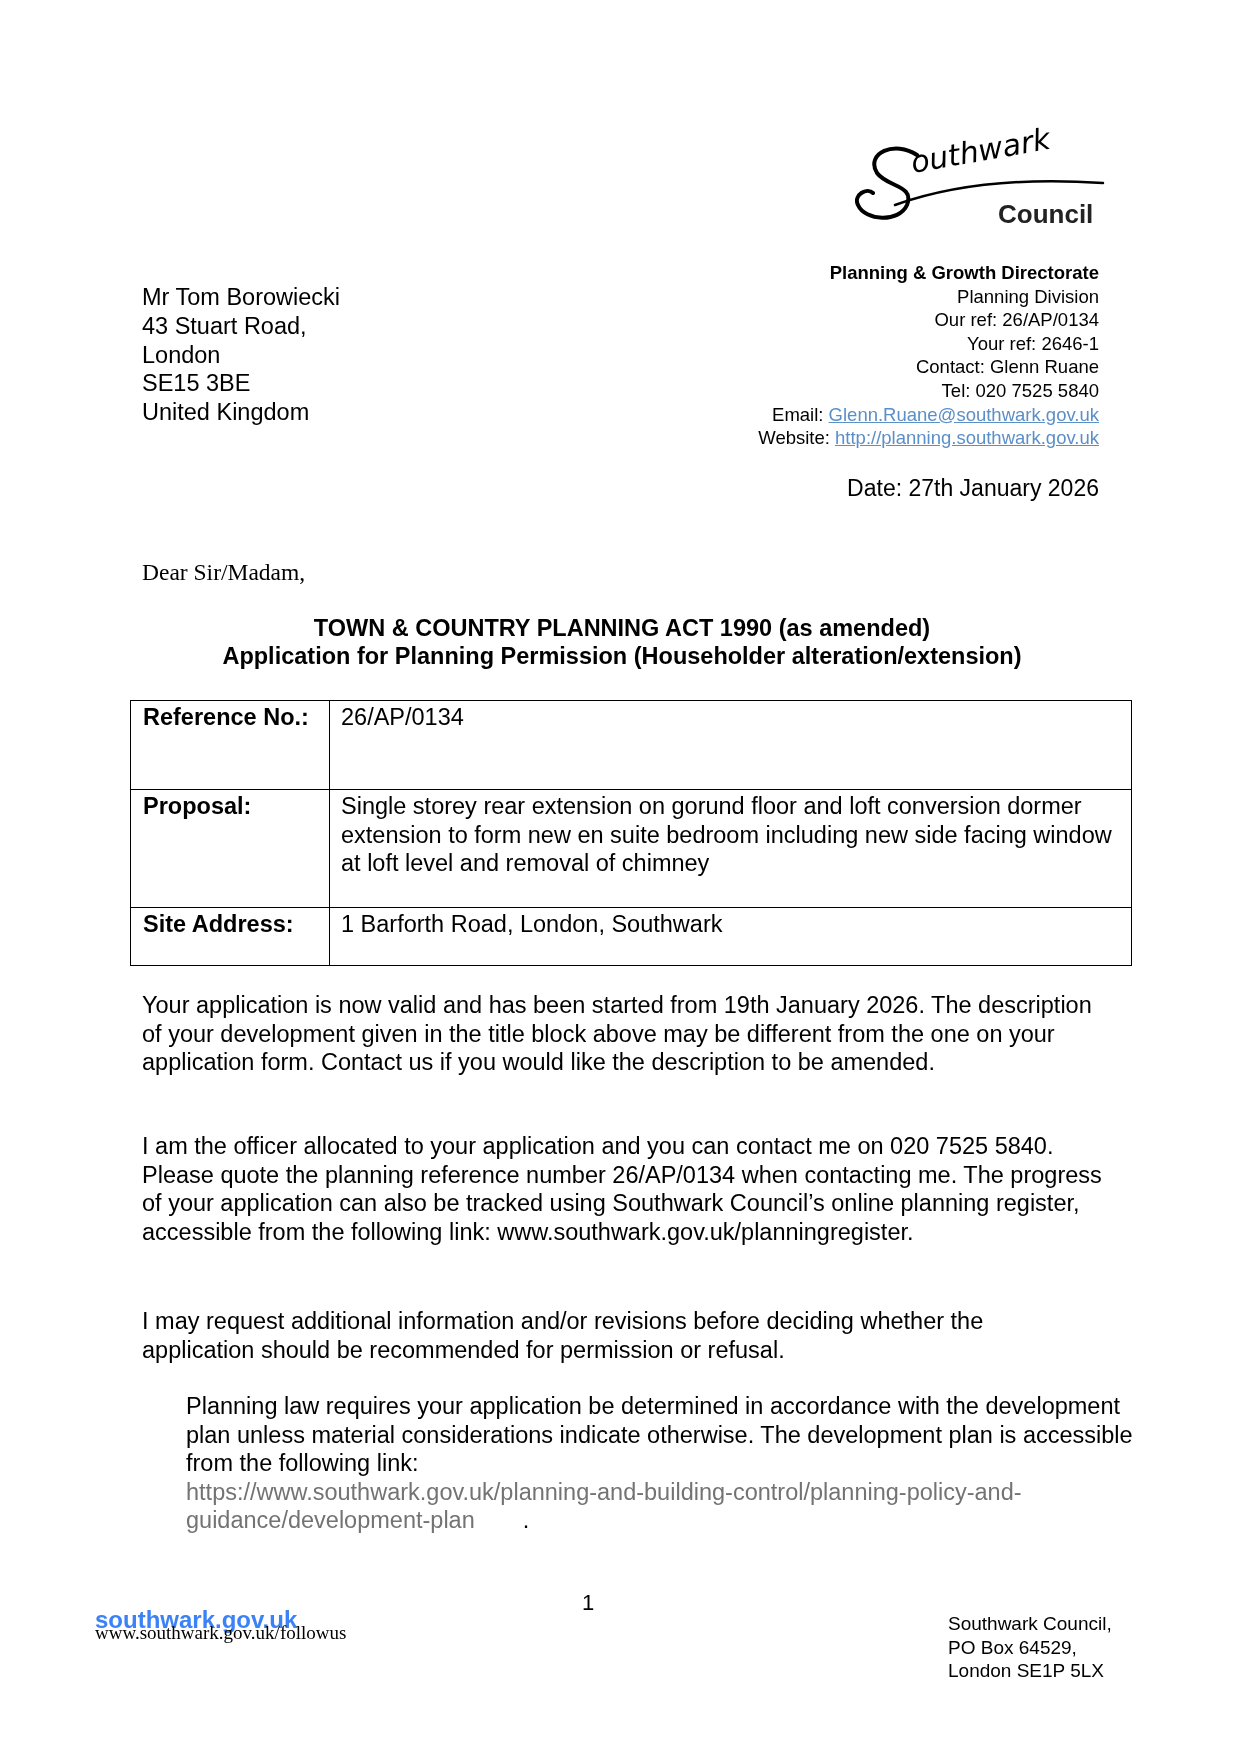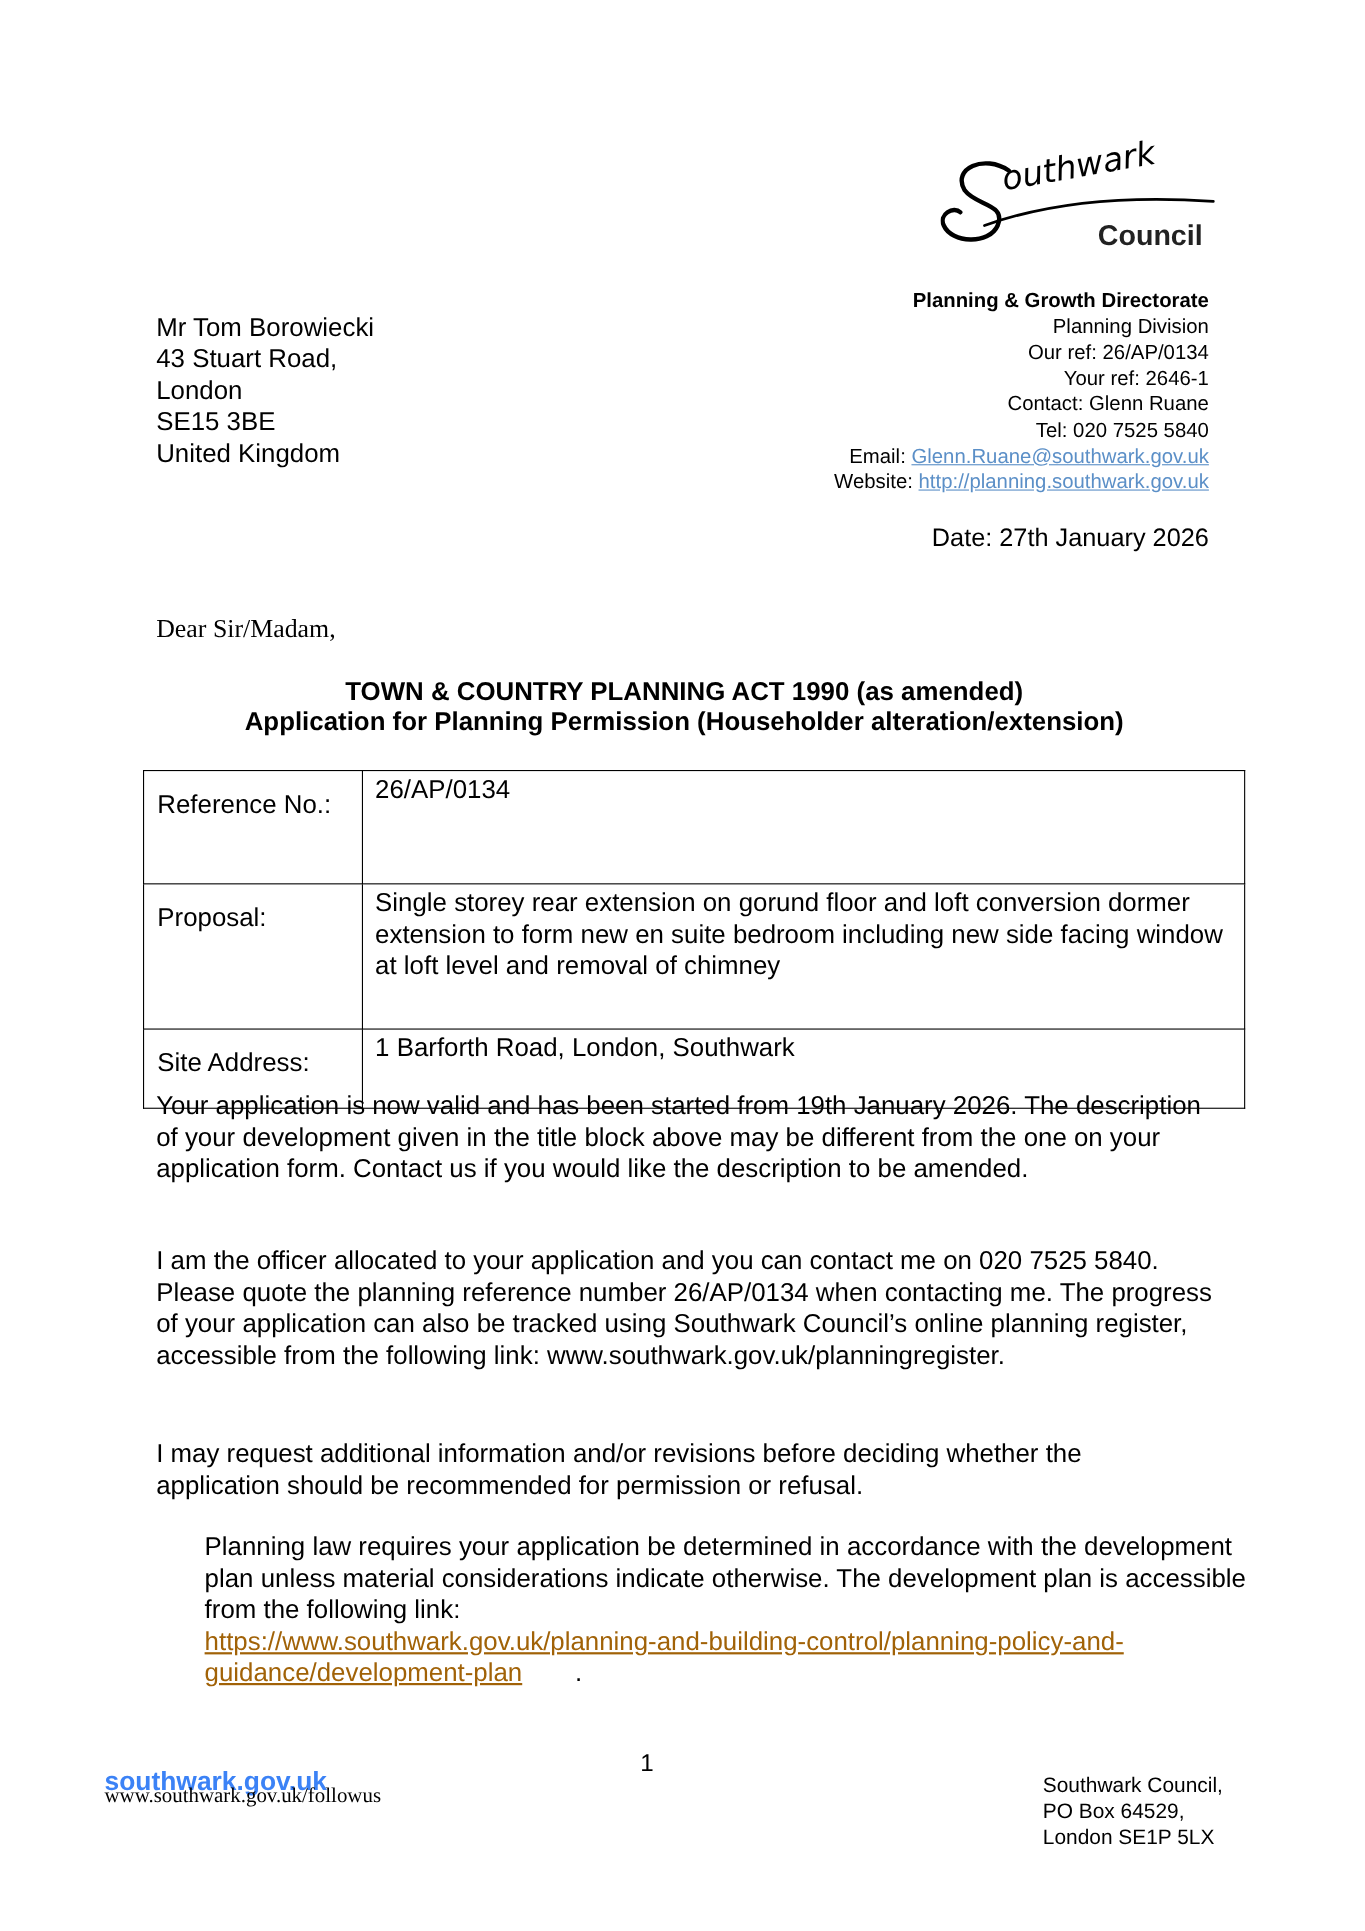--- a/index.html
+++ b/index.html
@@ -25,31 +25,31 @@
   
   .body-text { left: 142px; font-size: 23.5px; line-height: 28.6px; width: 960px; }
   .salutation { top: 558px; font-family: Liberation Serif, serif; }
   .heading { top: 614px; font-weight: bold; line-height: 28.4px; text-align: center; }
   
   .app-table {
     left: 130px; top: 700px; width: 1002px;
     border-collapse: collapse; font-size: 23.5px; line-height: 28.6px;
   }
   .app-table td { border: 1.5px solid #000; vertical-align: top; padding: 0; }
-  .app-table td.label { width: 176px; font-weight: normal; padding: 16px 10px 0 12px; }
+  .app-table td.label { width: 176px; font-weight: bold; padding: 2px 10px 0 12px; }
   .app-table td.value { padding: 2px 10px 0 11px; }
   .row-ref td { height: 86px; }
   .row-prop td { height: 115px; }
   .row-site td { height: 55px; }
   .para p { margin: 0; }
   .p1 { top: 991px; }
   .p2 { top: 1132px; }
   .p3 { top: 1307px; }
   .p4 { top: 1392px; margin-left: 44px; }
-  .p4 a { color: #a16207; text-decoration: underline; }
+  .p4 a { color: #737373; }
   .p4 .dot { margin-left: 48px; }
   
   .page-num { left: 582px; top: 1590px; font-size: 22px; }
   .footer-brand { left: 95px; top: 1606px; font-size: 24px; font-weight: bold; color: #3b82f6; }
   .footer-follow { left: 95px; top: 1622px; font-size: 19px; font-family: Liberation Serif, serif; }
   .footer-address { left: 948px; top: 1612px; font-size: 19px; line-height: 23.5px; }
 </style>
 </head>
 <body>
 

